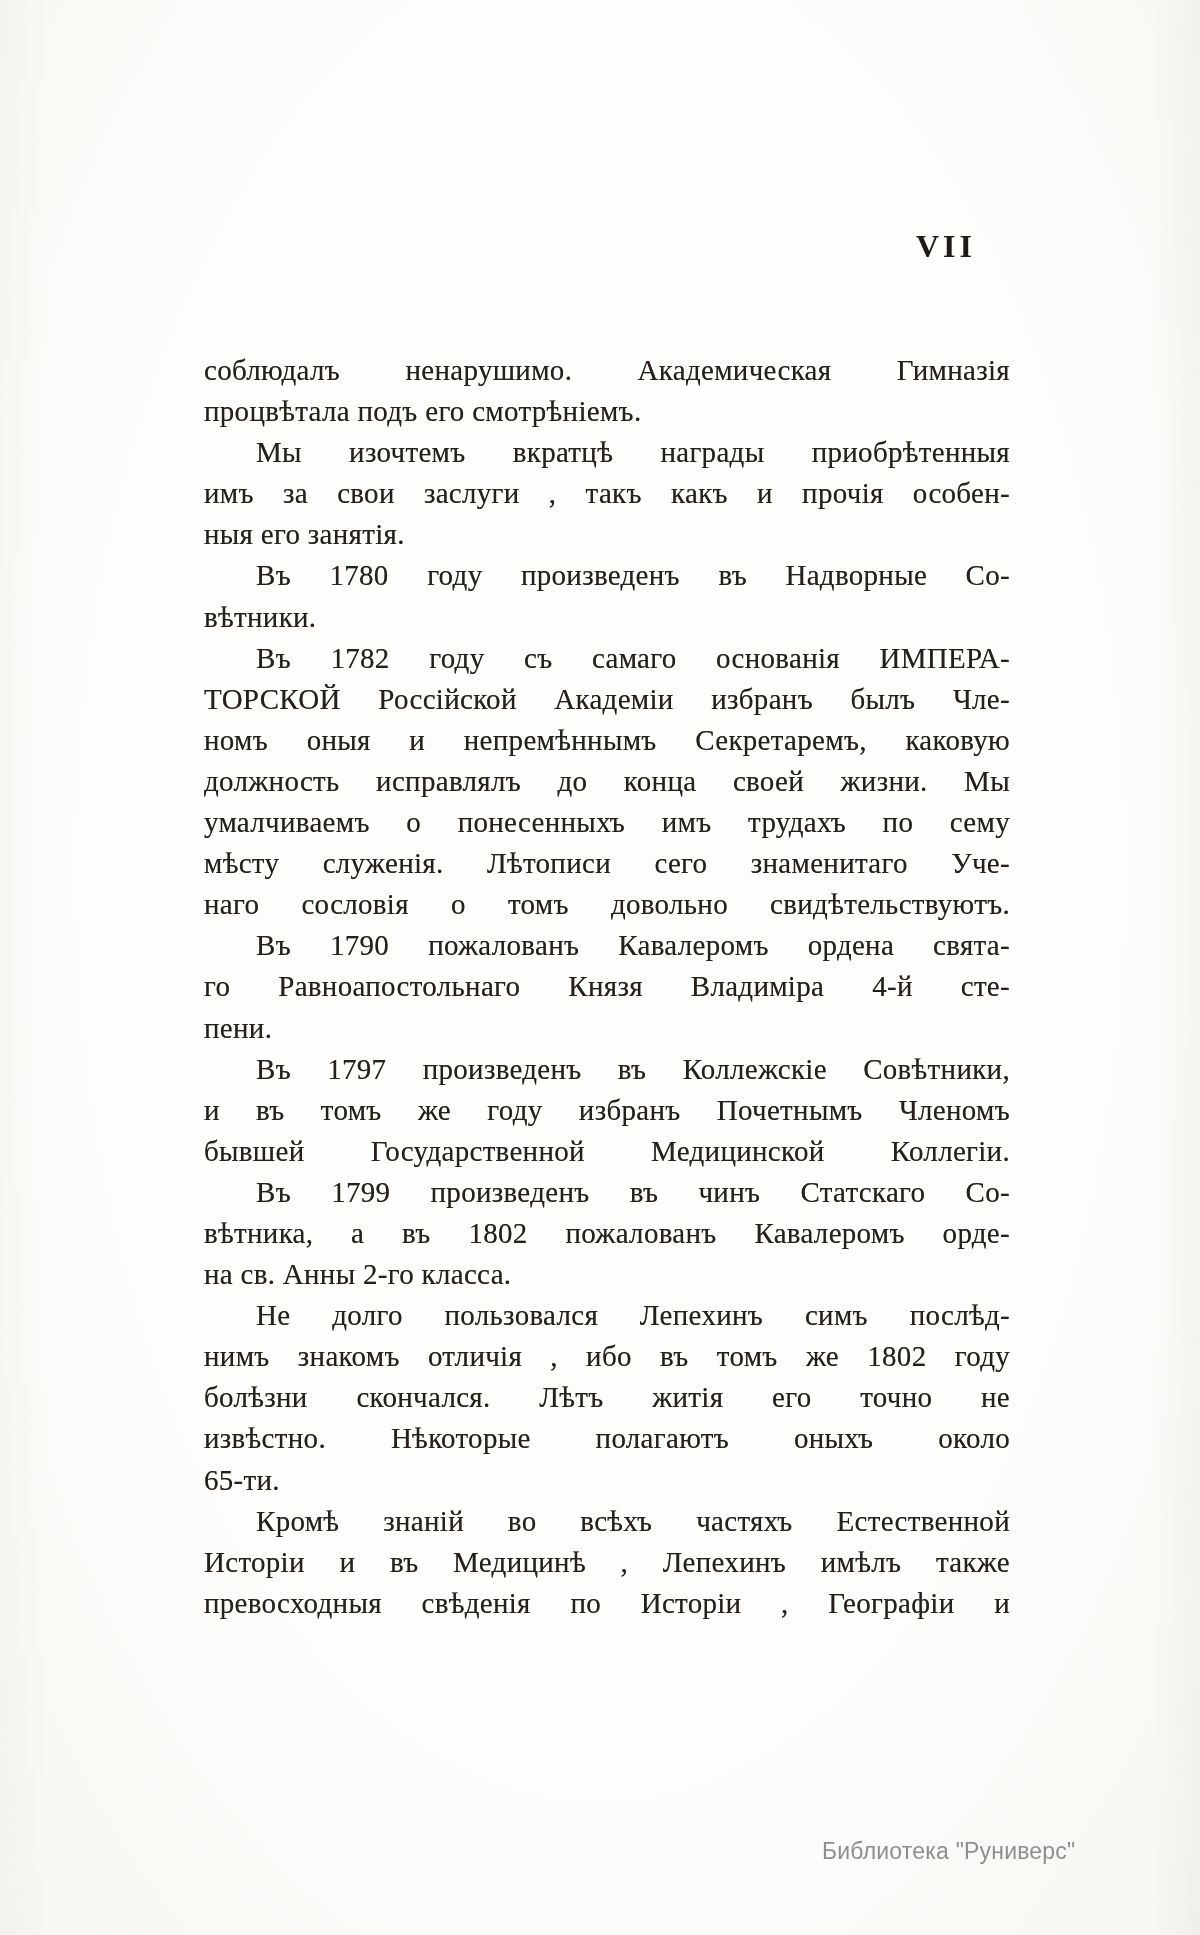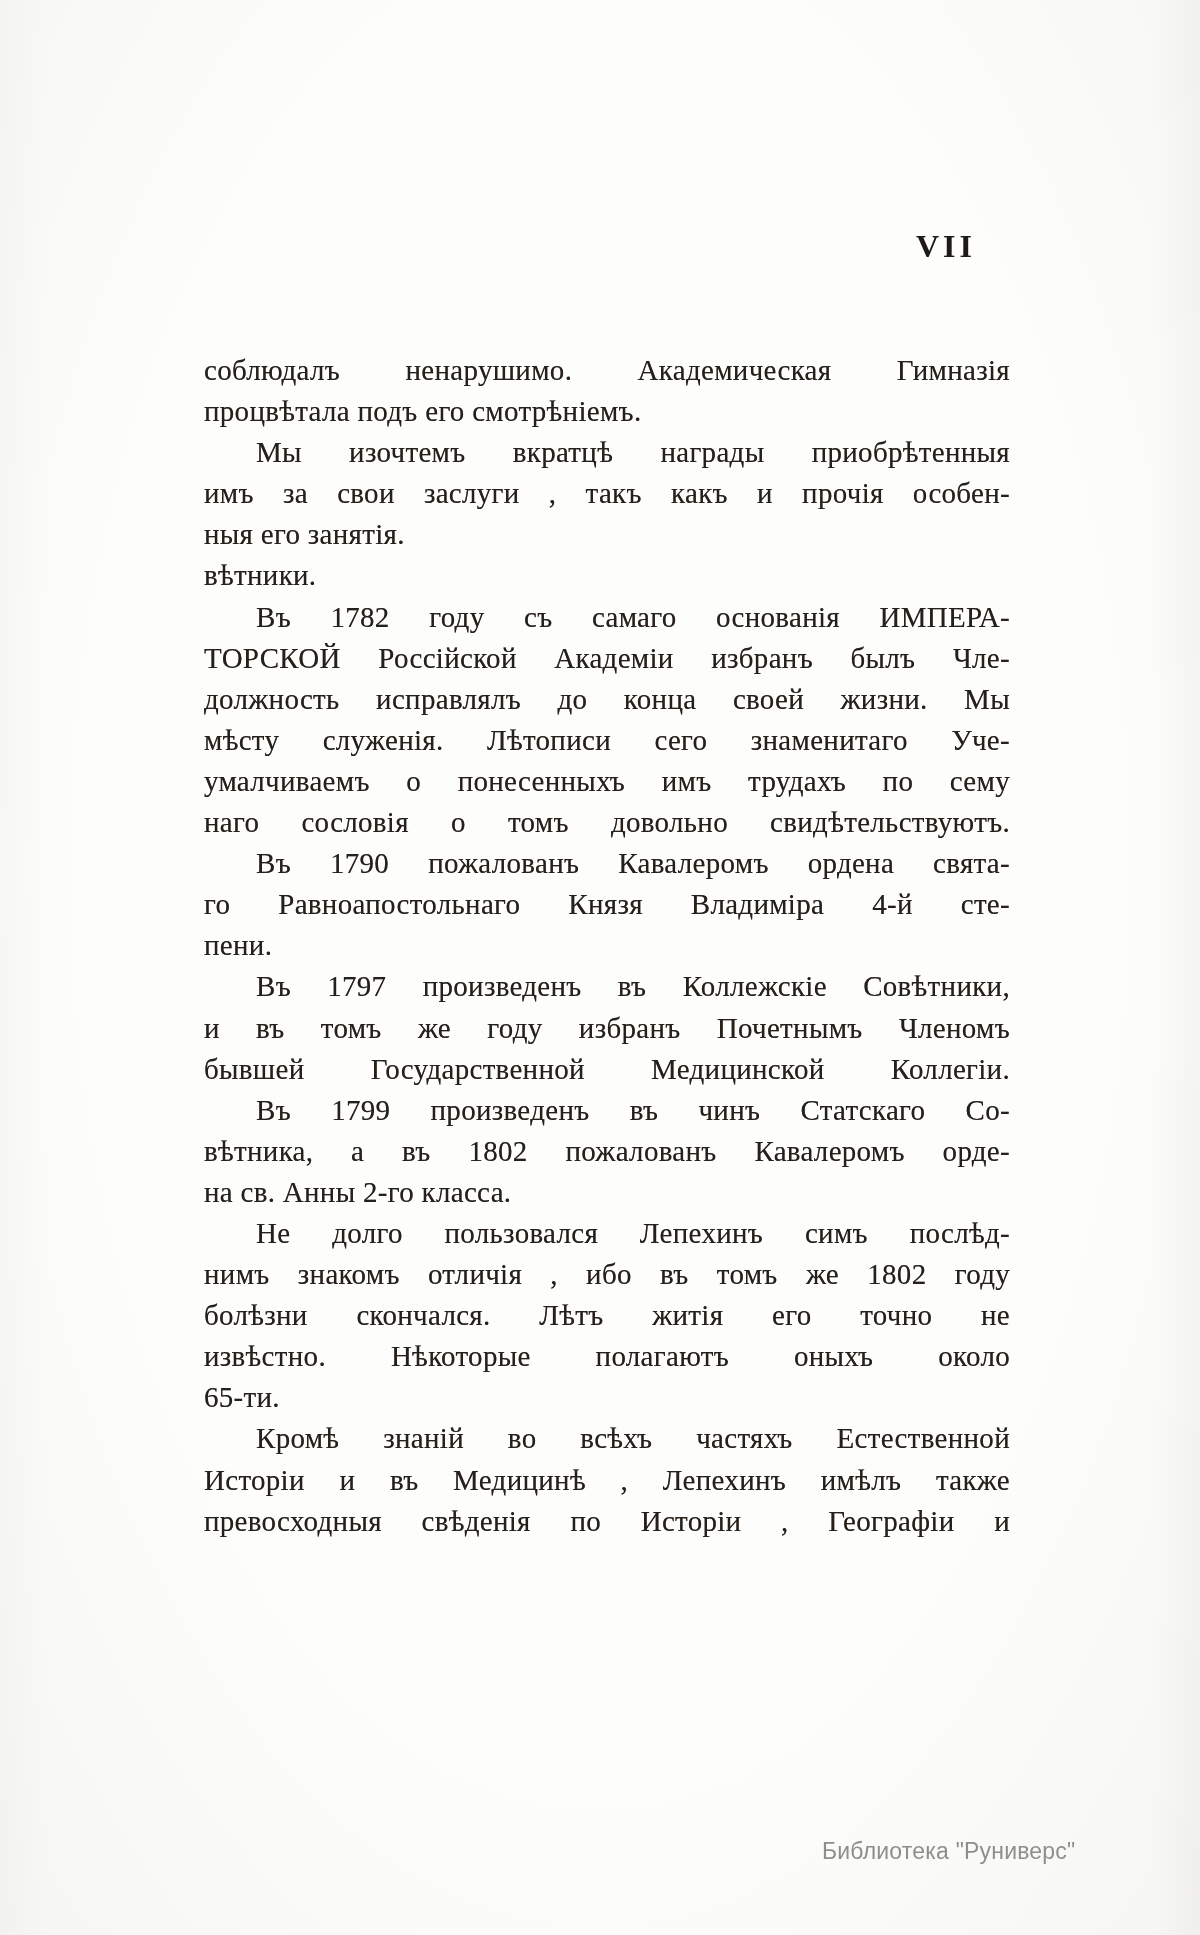--- a/index.html
+++ b/index.html
@@ -73,26 +73,28 @@
 
 <div class="page">
   <div class="page-number">VII</div>
 
   <div class="text-block">
       <div class="line fill">соблюдалъ ненарушимо. Академическая Гимназія</div>
       <div class="line">процвѣтала подъ его смотрѣніемъ.</div>
       <div class="line indent fill">Мы изочтемъ вкратцѣ награды приобрѣтенныя</div>
       <div class="line fill">имъ за свои заслуги , такъ какъ и прочія особен-</div>
       <div class="line">ныя его занятія.</div>
+      <div class="line indent fill">Въ 1780 году произведенъ въ Надворные Со-</div>
       <div class="line">вѣтники.</div>
       <div class="line indent fill">Въ 1782 году съ самаго основанія ИМПЕРА-</div>
       <div class="line fill">ТОРСКОЙ Россійской Академіи избранъ былъ Чле-</div>
+      <div class="line fill">номъ оныя и непремѣннымъ Секретаремъ, каковую</div>
       <div class="line fill">должность исправлялъ до конца своей жизни. Мы</div>
+      <div class="line fill">умалчиваемъ о понесенныхъ имъ трудахъ по сему</div>
       <div class="line fill">мѣсту служенія. Лѣтописи сего знаменитаго Уче-</div>
-      <div class="line fill">умалчиваемъ о понесенныхъ имъ трудахъ по сему</div>
       <div class="line fill">наго сословія о томъ довольно свидѣтельствуютъ.</div>
       <div class="line indent fill">Въ 1790 пожалованъ Кавалеромъ ордена свята-</div>
       <div class="line fill">го Равноапостольнаго Князя Владиміра 4-й сте-</div>
       <div class="line">пени.</div>
       <div class="line indent fill">Въ 1797 произведенъ въ Коллежскіе Совѣтники,</div>
       <div class="line fill">и въ томъ же году избранъ Почетнымъ Членомъ</div>
       <div class="line fill">бывшей Государственной Медицинской Коллегіи.</div>
       <div class="line indent fill">Въ 1799 произведенъ въ чинъ Статскаго Со-</div>
       <div class="line fill">вѣтника, а въ 1802 пожалованъ Кавалеромъ орде-</div>
       <div class="line">на св. Анны 2-го класса.</div>

